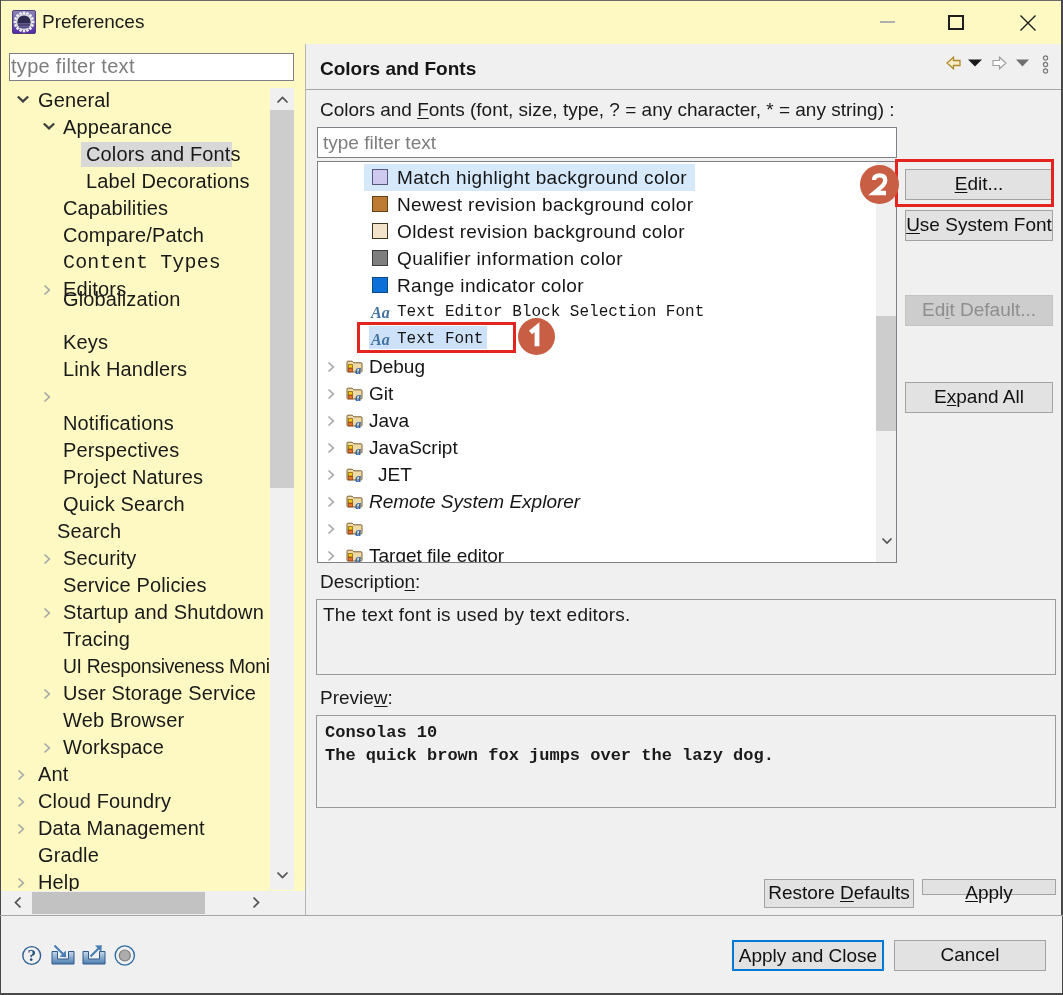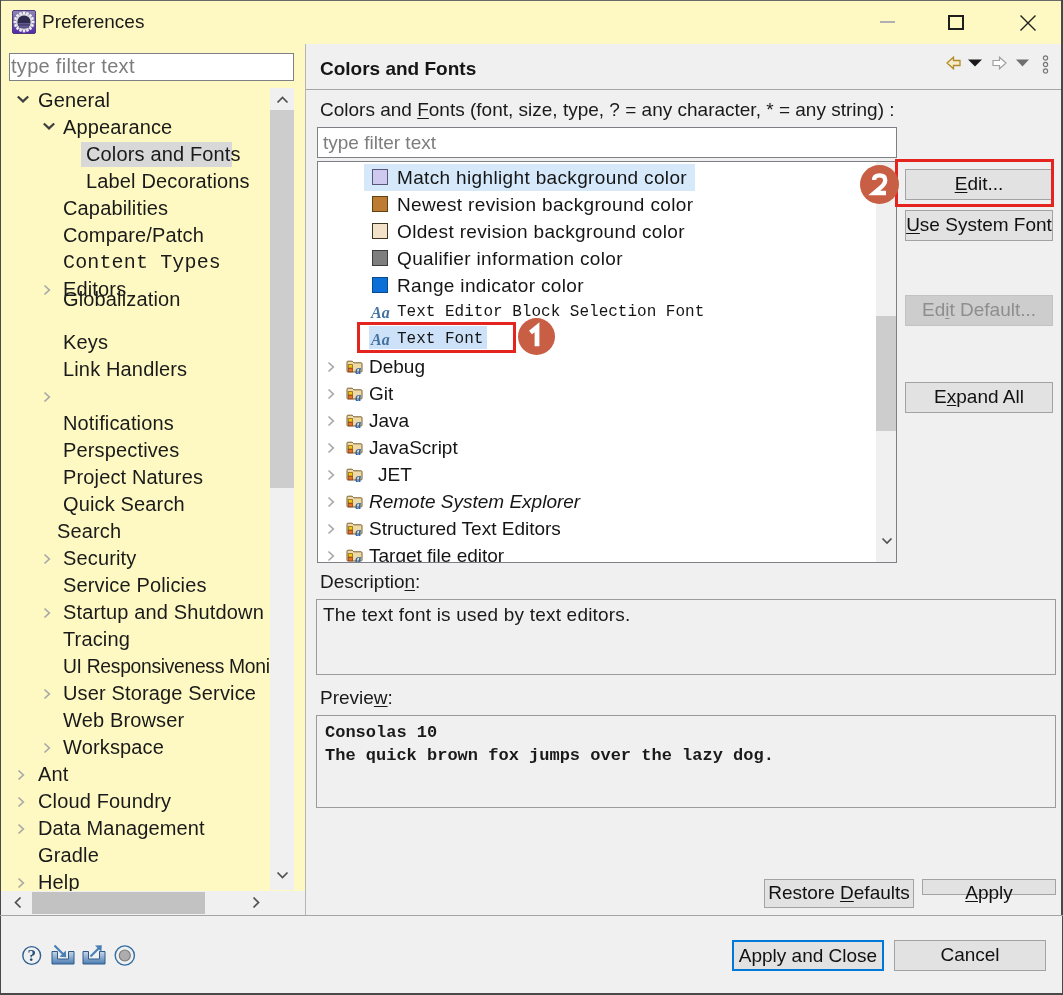--- a/index.html
+++ b/index.html
@@ -256,21 +256,20 @@
 <div class="t" style="left:51px;top:326px;height:27px;line-height:27px;color:#151515;font-style:italic;">Remote System Explorer</div>
 <svg class="abs" style="left:9px;top:361px" width="8" height="12" viewBox="0 0 8 12">
         <path d="M1.5 1.5 L6.3 6 L1.5 10.5" stroke="#a8a8a8" stroke-width="1.7" fill="none"></path>
       </svg>
 <svg class="abs" style="left:28px;top:359px" width="18" height="15" viewBox="0 0 18 15">
 <path d="M1 3.2 Q1 2.2 2 2.2 L6.2 2.2 L7.8 3.8 L15 3.8 Q16 3.8 16 4.8 L16 12 Q16 13 15 13 L2 13 Q1 13 1 12 Z" fill="#eedaa6" stroke="#7d6030"></path>
 <rect x="2.3" y="5.6" width="4.2" height="3.4" fill="#f5c518" stroke="#8a6914" stroke-width="0.8"></rect>
 <rect x="2.3" y="9.4" width="4.2" height="3.4" fill="#e2702a" stroke="#99431a" stroke-width="0.8"></rect>
 <text x="9.2" y="14.6" font-family="Liberation Serif" font-style="italic" font-weight="bold" font-size="12" fill="#2b64b4">a</text>
       </svg>
-<div class="t" style="left:51px;top:353px;height:27px;line-height:27px;color:#151515;">Structured Text Editors</div>
 <svg class="abs" style="left:9px;top:388px" width="8" height="12" viewBox="0 0 8 12">
         <path d="M1.5 1.5 L6.3 6 L1.5 10.5" stroke="#a8a8a8" stroke-width="1.7" fill="none"></path>
       </svg>
 <svg class="abs" style="left:28px;top:386px" width="18" height="15" viewBox="0 0 18 15">
 <path d="M1 3.2 Q1 2.2 2 2.2 L6.2 2.2 L7.8 3.8 L15 3.8 Q16 3.8 16 4.8 L16 12 Q16 13 15 13 L2 13 Q1 13 1 12 Z" fill="#eedaa6" stroke="#7d6030"></path>
 <rect x="2.3" y="5.6" width="4.2" height="3.4" fill="#f5c518" stroke="#8a6914" stroke-width="0.8"></rect>
 <rect x="2.3" y="9.4" width="4.2" height="3.4" fill="#e2702a" stroke="#99431a" stroke-width="0.8"></rect>
 <text x="9.2" y="14.6" font-family="Liberation Serif" font-style="italic" font-weight="bold" font-size="12" fill="#2b64b4">a</text>
       </svg>
 <div class="t" style="left:51px;top:380px;height:27px;line-height:27px;color:#151515;">Target file editor</div>

